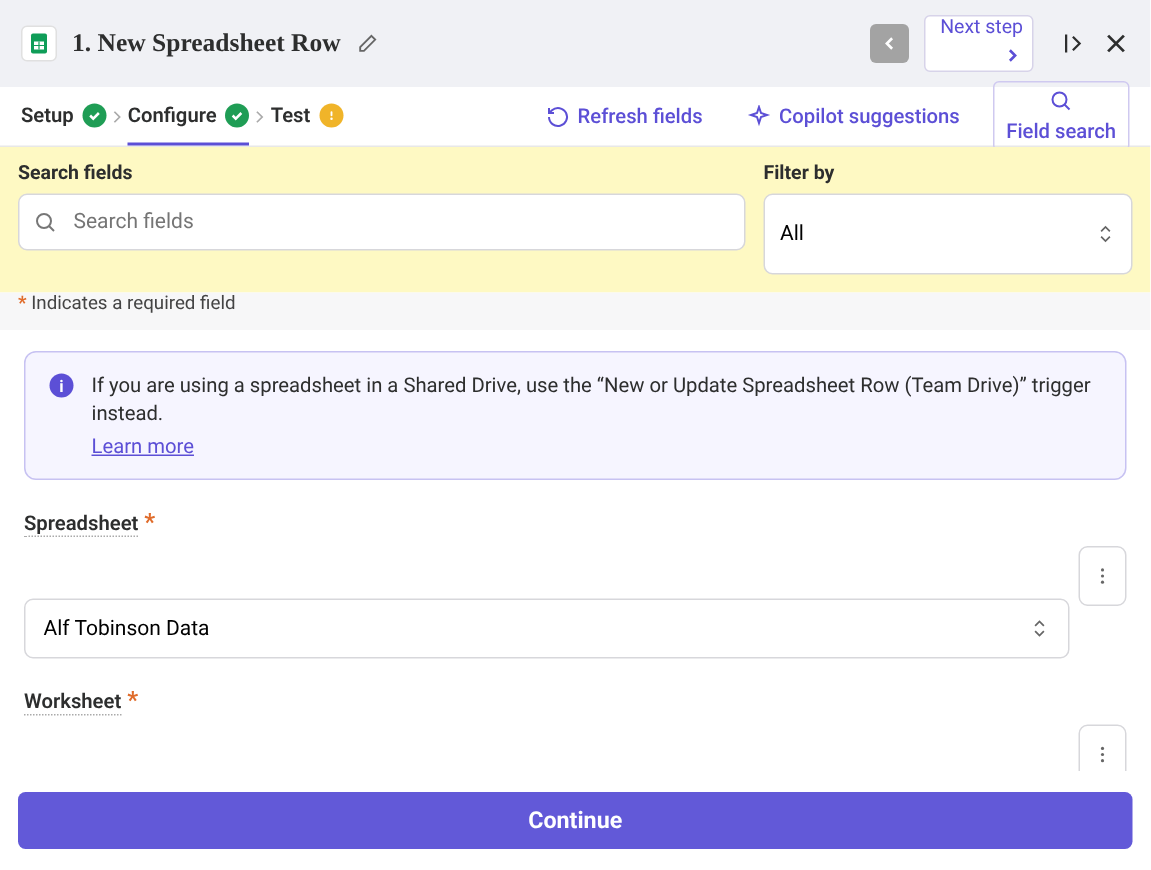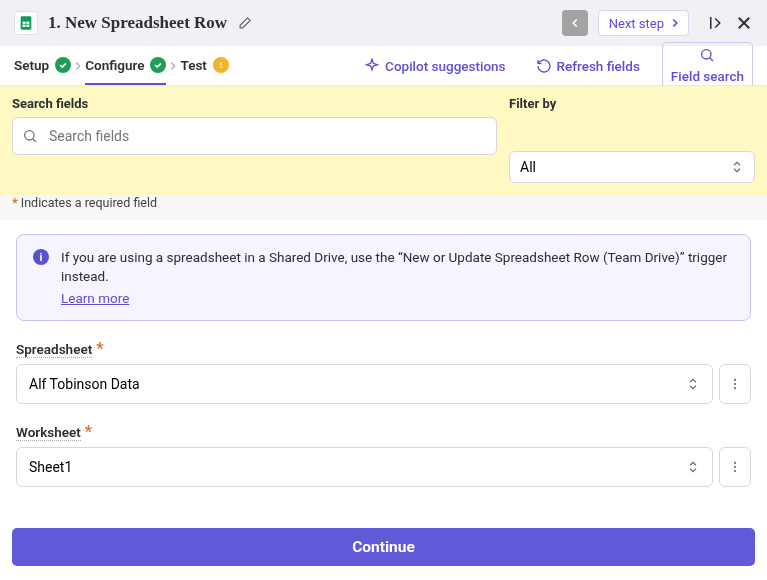--- a/index.html
+++ b/index.html
@@ -6,21 +6,21 @@
   body { width: 767px; height: 580px; background: #fff; overflow: hidden; display: flex; flex-direction: column; }
 
   
   .header { background: #f0f1f5; padding: 10px 14px; display: flex; align-items: center; gap: 10px; }
   .app-icon { width: 24px; height: 24px; background: #fff; border: 1px solid #e0e0e0; border-radius: 4px; display: flex; align-items: center; justify-content: center; }
   .app-icon svg { width: 16px; height: 16px; }
   .title { font-size: 17px; font-weight: 700; color: #2d2e2e; font-family: Liberation Serif, serif; }
   .edit-icon { color: #666; cursor: pointer; display: flex; }
   .header-spacer { flex: 1; }
   .prev-btn { width: 26px; height: 26px; background: #a3a3a3; border: none; border-radius: 4px; display: flex; align-items: center; justify-content: center; cursor: pointer; color: #fff; }
-  .next-btn { height: 26px; border: 1px solid #d7d3e9; background: #fff; color: #5c4fd6; border-radius: 4px; font-size: 13px; padding: 0 6px 0 10px; display: flex; align-items: center; gap: 4px; cursor: pointer; }
+  .next-btn { height: 38px; border: 1px solid #d7d3e9; background: #fff; color: #5c4fd6; border-radius: 4px; font-size: 13px; padding: 0 6px 0 10px; display: flex; align-items: flex-end; gap: 4px; cursor: pointer; flex-direction: column; }
   .exit-icons { display: flex; gap: 10px; margin-left: 8px; }
   .hdr-icon { color: #2d2e2e; cursor: pointer; display: flex; }
 
   
   .tabs-row { display: flex; align-items: center; padding: 0 14px; border-bottom: 1px solid #e8e8e8; height: 40px; }
   .steps { display: flex; align-items: center; }
   .step { display: flex; align-items: center; gap: 6px; cursor: pointer; font-size: 13.5px; color: #2d2e2e; font-weight: 600; padding-bottom: 10px; padding-top: 10px; border-bottom: 2px solid transparent; }
   .step.active { border-bottom-color: #5c4fd6; }
   .badge-check { width: 16px; height: 16px; border-radius: 50%; background: #1f9d55; display: flex; align-items: center; justify-content: center; }
   .badge-warn { width: 16px; height: 16px; border-radius: 50%; background: #f0b429; display: flex; align-items: center; justify-content: center; }
@@ -32,37 +32,37 @@
 
   
   .filter-row { background: #fef9c3; padding: 10px 12px 12px; display: flex; gap: 12px; }
   .filter-col { display: flex; flex-direction: column; gap: 6px; }
   .filter-col.search { flex: 1; }
   .filter-col.filterby { width: 246px; }
   .field-label { font-size: 13px; font-weight: 700; color: #2d2e2e; }
   .search-input-wrap { position: relative; }
   .search-input { width: 100%; height: 38px; border: 1px solid #d7d7db; border-radius: 6px; padding: 0 12px 0 36px; font-size: 14px; background: #fff; }
   .search-icon { position: absolute; left: 10px; top: 50%; transform: translateY(-50%); color: #777; display: flex; }
-  .filter-select { height: 32px; border: 1px solid #d7d7db; border-radius: 6px; background: #fff; display: flex; align-items: center; justify-content: space-between; padding: 0 10px; font-size: 14px; cursor: pointer; margin-top: 34px; }
+  .filter-select { height: 54px; border: 1px solid #d7d7db; border-radius: 6px; background: #fff; display: flex; align-items: center; justify-content: space-between; padding: 0 10px; font-size: 14px; cursor: pointer; }
   .sort-icon { color: #666; display: flex; }
   .req-note { font-size: 12.5px; color: #444; background: #f7f7f8; padding: 0 12px 10px; }
   .req-note .ast { color: #e06c2b; }
 
   
   .body-area { padding: 14px 16px; flex: 1; overflow: auto; }
   .info-box { border: 1px solid #c7c2f2; background: #f6f5ff; border-radius: 8px; padding: 13px 16px; display: flex; gap: 12px; margin-bottom: 18px; }
   .info-i { width: 16px; height: 16px; border-radius: 50%; background: #5c4fd6; color: #fff; display: flex; align-items: center; justify-content: center; font-size: 11px; font-weight: 700; flex-shrink: 0; margin-top: 1px; }
   .info-text { font-size: 13.5px; color: #2d2e2e; line-height: 1.4; }
   .learn-link { color: #5c4fd6; text-decoration: underline; font-size: 13.5px; display: inline-block; margin-top: 4px; cursor: pointer; }
 
   .form-group { margin-bottom: 18px; }
   .form-label { font-size: 13.5px; font-weight: 600; color: #2d2e2e; display: inline-block; margin-bottom: 6px; border-bottom: 1px dotted #aaa; }
   .ast { color: #e06c2b; font-weight: 700; }
   .select-row { display: flex; gap: 6px; }
-  .select-box { flex: 1; height: 40px; border: 1px solid #d7d7db; border-radius: 6px; display: flex; align-items: center; justify-content: space-between; padding: 0 12px; font-size: 14px; cursor: pointer; background: #fff; }
+  .select-box { flex: 1; height: 40px; border: 1px solid #d7d7db; border-radius: 6px; display: flex; align-items: center; justify-content: space-between; padding: 0 12px; font-size: 14px; cursor: pointer; background: #fff; margin-top: 35px; }
   .kebab-btn { width: 32px; height: 40px; border: 1px solid #d7d7db; border-radius: 6px; background: #fff; display: flex; align-items: center; justify-content: center; cursor: pointer; color: #666; }
 
   
   .footer { padding: 14px 12px; }
   .continue-btn { width: 100%; height: 38px; background: #6259d8; color: #fff; border: none; border-radius: 5px; font-size: 15.5px; font-weight: 700; cursor: pointer; }
 </style>
 </head>
 <body>
 
 <div class="header">
@@ -143,30 +143,30 @@
             <circle cx="12" cy="17" r="2" fill="#fff"></circle>
             <rect x="10.5" y="5" width="3" height="8" rx="1.5" fill="#fff"></rect>
           </svg>
       </span>
     </div>
   </div>
   <div class="tabs-spacer"></div>
   <div class="toolbar-actions">
     <div class="tact">
       <svg width="16" height="16" viewBox="0 0 24 24" fill="none" stroke="currentColor" stroke-width="2">
-          <path d="M12 2l2 6 6 2-6 2-2 6-2-6-6-2 6-2 2-6z"></path>
-        </svg>
-      <span>Copilot suggestions</span>
+          <path d="M3 12a9 9 0 1 0 3-6.7L3 8"></path>
+          <polyline points="3 3 3 8 8 8"></polyline>
+        </svg>
+      <span>Refresh fields</span>
     </div>
     <div class="tact">
       <svg width="16" height="16" viewBox="0 0 24 24" fill="none" stroke="currentColor" stroke-width="2">
-          <path d="M3 12a9 9 0 1 0 3-6.7L3 8"></path>
-          <polyline points="3 3 3 8 8 8"></polyline>
-        </svg>
-      <span>Refresh fields</span>
+          <path d="M12 2l2 6 6 2-6 2-2 6-2-6-6-2 6-2 2-6z"></path>
+        </svg>
+      <span>Copilot suggestions</span>
     </div>
     <div class="tact bordered">
       <svg width="16" height="16" viewBox="0 0 24 24" fill="none" stroke="currentColor" stroke-width="2">
           <circle cx="11" cy="11" r="7"></circle>
           <line x1="21" y1="21" x2="16" y2="16"></line>
         </svg>
       <span>Field search</span>
     </div>
   </div>
 </div>

